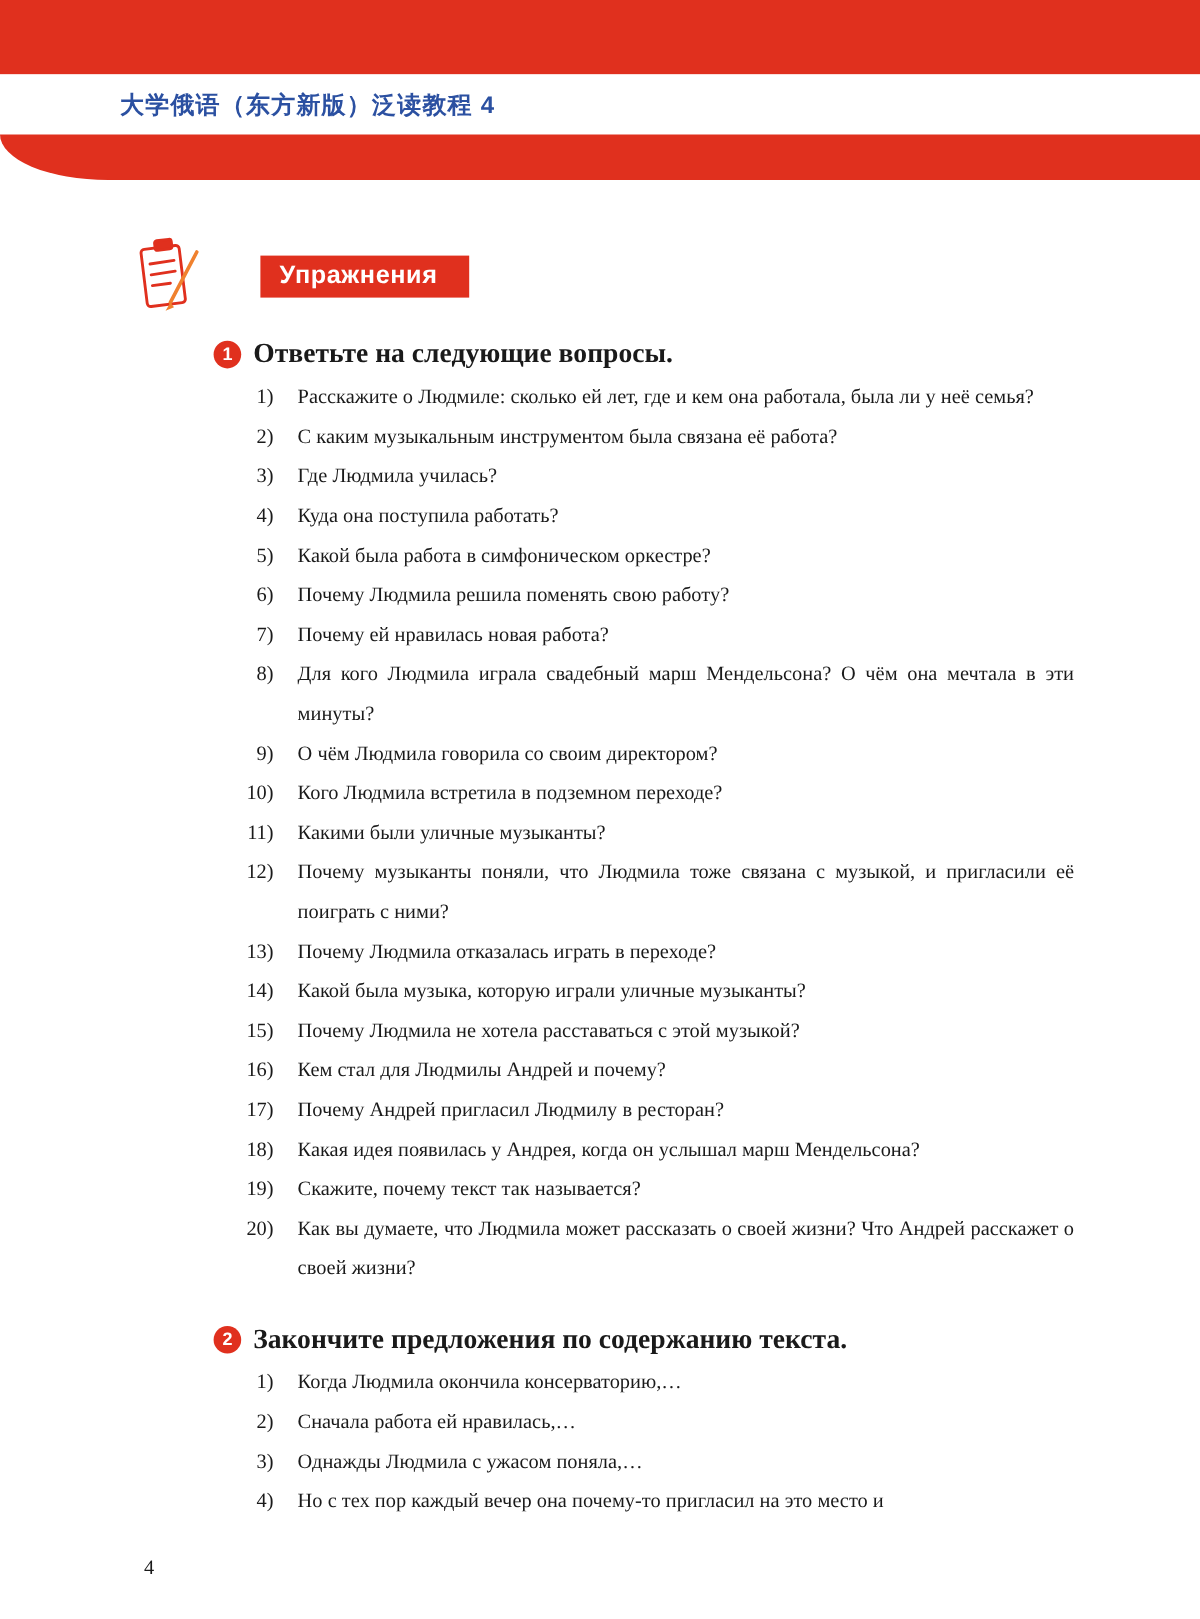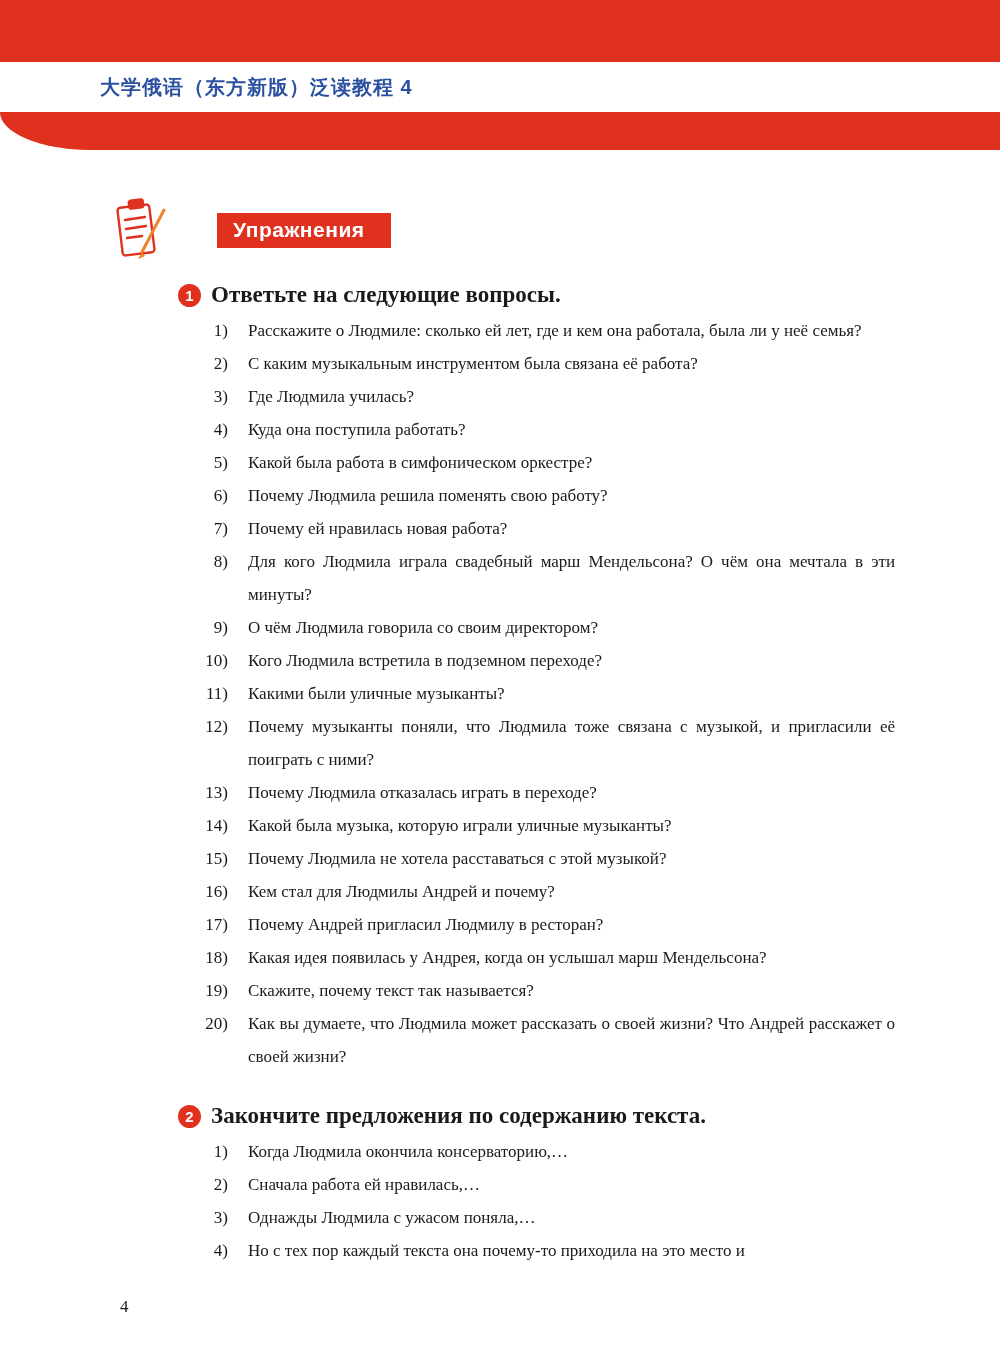--- a/index.html
+++ b/index.html
@@ -260,20 +260,20 @@
         <div class="q-item">
           <span class="q-num">2)</span>
           <span class="q-text">Сначала работа ей нравилась,…</span>
         </div>
         <div class="q-item">
           <span class="q-num">3)</span>
           <span class="q-text">Однажды Людмила с ужасом поняла,…</span>
         </div>
         <div class="q-item">
           <span class="q-num">4)</span>
-          <span class="q-text">Но с тех пор каждый текста она почему-то приходила на это место и</span>
+          <span class="q-text">Но с тех пор каждый вечер она почему-то пригласил на это место и</span>
         </div>
       </div>
   </div>
 
 </div>
 
 <div class="page-number">4</div>
 
 </body></html>

